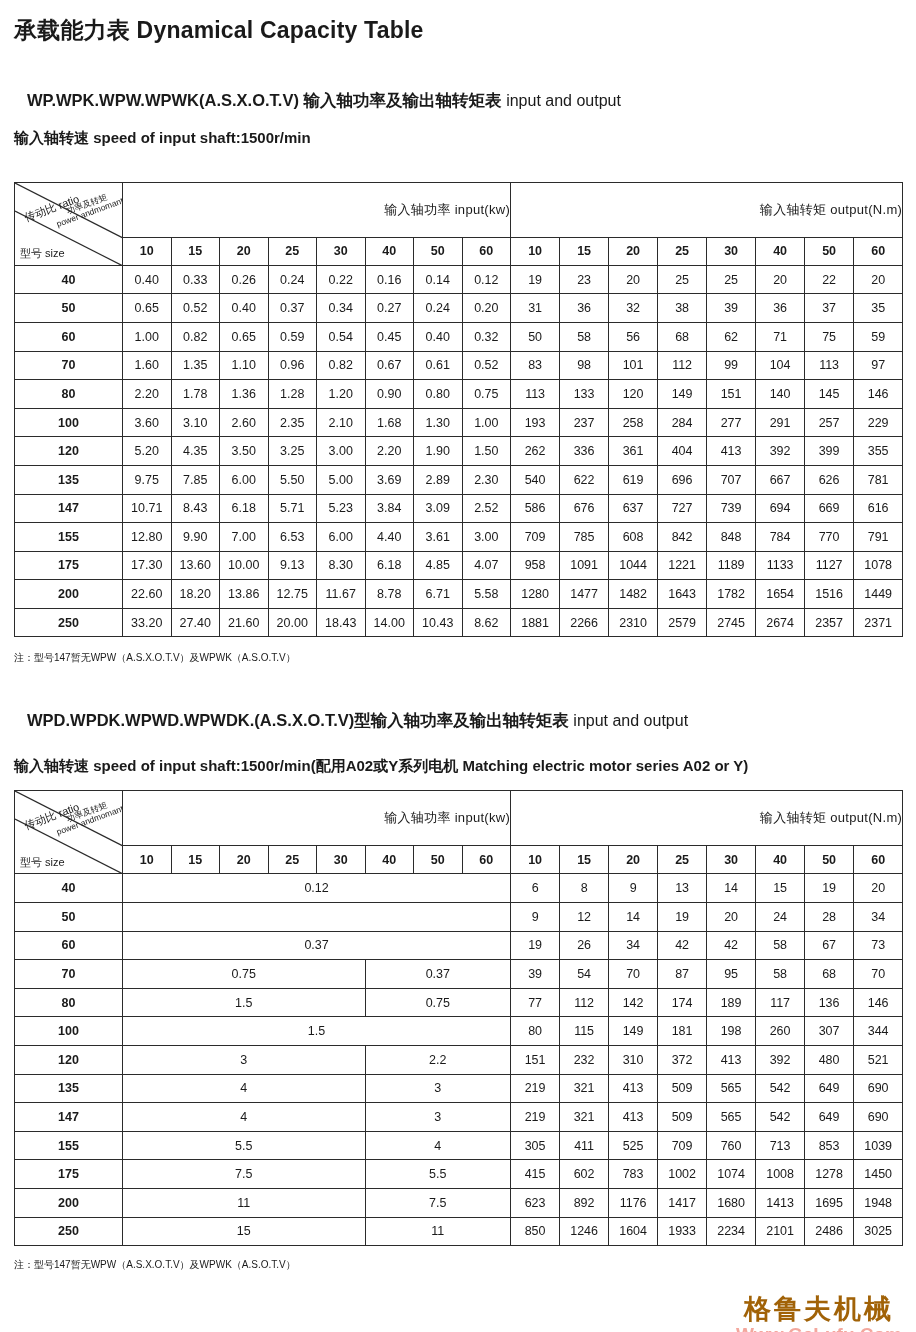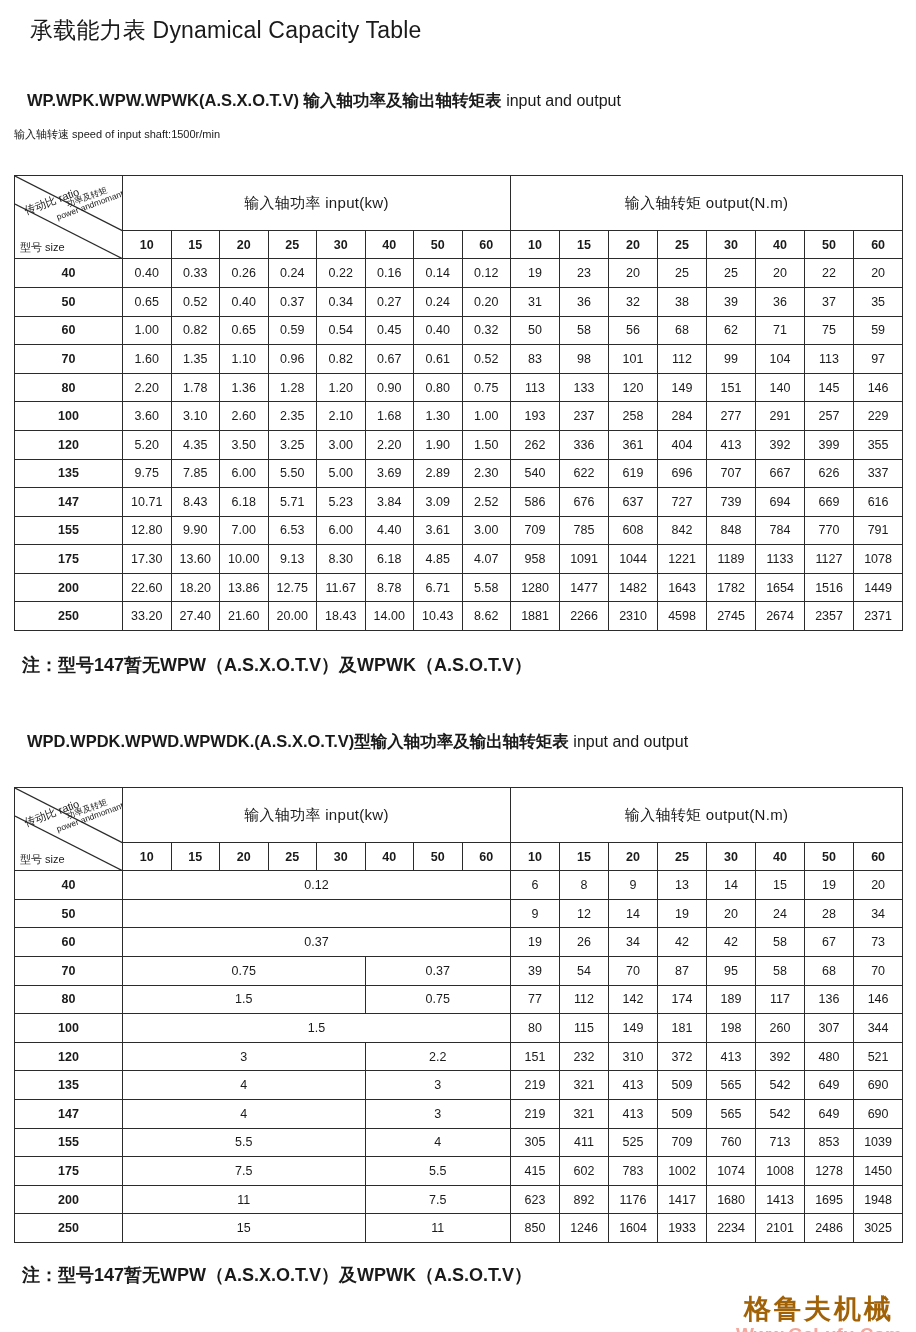--- a/index.html
+++ b/index.html
@@ -12,41 +12,41 @@
     height: 1332px;
     position: relative;
     font-family: "Liberation Sans", "DejaVu Sans", sans-serif;
     color: #1a1a1a;
     overflow: hidden;
   }
   .page { position: relative; width: 916px; height: 1332px; padding: 0 14px; }
 
   h1.doc-title {
     font-size: 23px;
-    font-weight: normal;
+    font-weight: bold;
     letter-spacing: 0.2px;
-    margin: 16px 0 0 16px;
+    margin: 16px 0 0 0;
     padding: 0;
     line-height: 1.25;
   }
 
   .section-heading {
     font-size: 16.5px;
     font-weight: bold;
     margin: 13px;
     line-height: 1.5;
     white-space: nowrap;
   }
   .section-heading .light {
     font-weight: normal;
     font-size: 16px;
   }
   .section-sub {
-    font-size: 11px;
-    font-weight: normal;
+    font-size: 15px;
+    font-weight: bold;
     margin: 0;
     line-height: 1.6;
     white-space: nowrap;
   }
 
   .spacer-1 { height: 30px; }
   .spacer-2 { height: 30px; }
 
   table.cap {
     border-collapse: collapse;
@@ -56,22 +56,23 @@
   }
   table.cap td, table.cap th {
     border: 1px solid #2b2b2b;
     text-align: center;
     vertical-align: middle;
     padding: 0;
     font-weight: normal;
   }
   table.cap .grp-head {
     height: 55px;
-    font-size: 15px;
+    font-size: 13px;
     letter-spacing: 0.3px;
+    text-align: right;
   }
   table.cap .col-num {
     height: 28px;
     font-weight: bold;
     font-size: 12.5px;
   }
   table.cap .size-cell {
     font-weight: bold;
     font-size: 12.5px;
   }
@@ -105,25 +106,24 @@
     transform-origin: 0 0;
     font-size: 11px;
   }
   td.corner .lbl-size {
     left: 5px; bottom: 5px;
     font-size: 11px;
     text-align: right;
   }
 
   .note {
-    font-size: 18px;
-    margin: 8px;
+    font-size: 10px;
+    margin: 0;
     line-height: 1.4;
     white-space: nowrap;
-    font-weight: bold;
   }
 
   .watermark {
     position: absolute;
     right: 14px;
     bottom: 2px;
     text-align: center;
     color: #f2998f;
     user-select: none;
   }
@@ -345,21 +345,21 @@
           <td>3.69</td>
           <td>2.89</td>
           <td>2.30</td>
           <td>540</td>
           <td>622</td>
           <td>619</td>
           <td>696</td>
           <td>707</td>
           <td>667</td>
           <td>626</td>
-          <td>337</td>
+          <td>781</td>
         </tr>
         <tr>
           <td class="size-cell">147</td>
           <td>10.71</td>
           <td>8.43</td>
           <td>6.18</td>
           <td>5.71</td>
           <td>5.23</td>
           <td>3.84</td>
           <td>3.09</td>
@@ -436,39 +436,40 @@
           <td>27.40</td>
           <td>21.60</td>
           <td>20.00</td>
           <td>18.43</td>
           <td>14.00</td>
           <td>10.43</td>
           <td>8.62</td>
           <td>1881</td>
           <td>2266</td>
           <td>2310</td>
-          <td>4598</td>
+          <td>2579</td>
           <td>2745</td>
           <td>2674</td>
           <td>2357</td>
           <td>2371</td>
         </tr>
       </tbody>
   </table>
 
   <div style="height:14px"></div>
   <div class="note">注：型号147暂无WPW（A.S.X.O.T.V）及WPWK（A.S.O.T.V）</div>
 
   <div class="spacer-2"></div>
 
   <div class="section-heading">
     <span>WPD.WPDK.WPWD.WPWDK.(A.S.X.O.T.V)型输入轴功率及输出轴转矩表</span>
     <span class="light">input and output</span>
   </div>
   <div style="height:8px"></div>
+  <div class="section-sub">输入轴转速 speed of input shaft:1500r/min(配用A02或Y系列电机 Matching electric motor series A02 or Y)</div>
 
   <div style="height:12px"></div>
 
   <table class="cap">
     <colgroup>
       <col style="width:108px">
       <col span="8" style="width:48.5px">
       <col span="8" style="width:49.0px">
     </colgroup>
     <thead>

